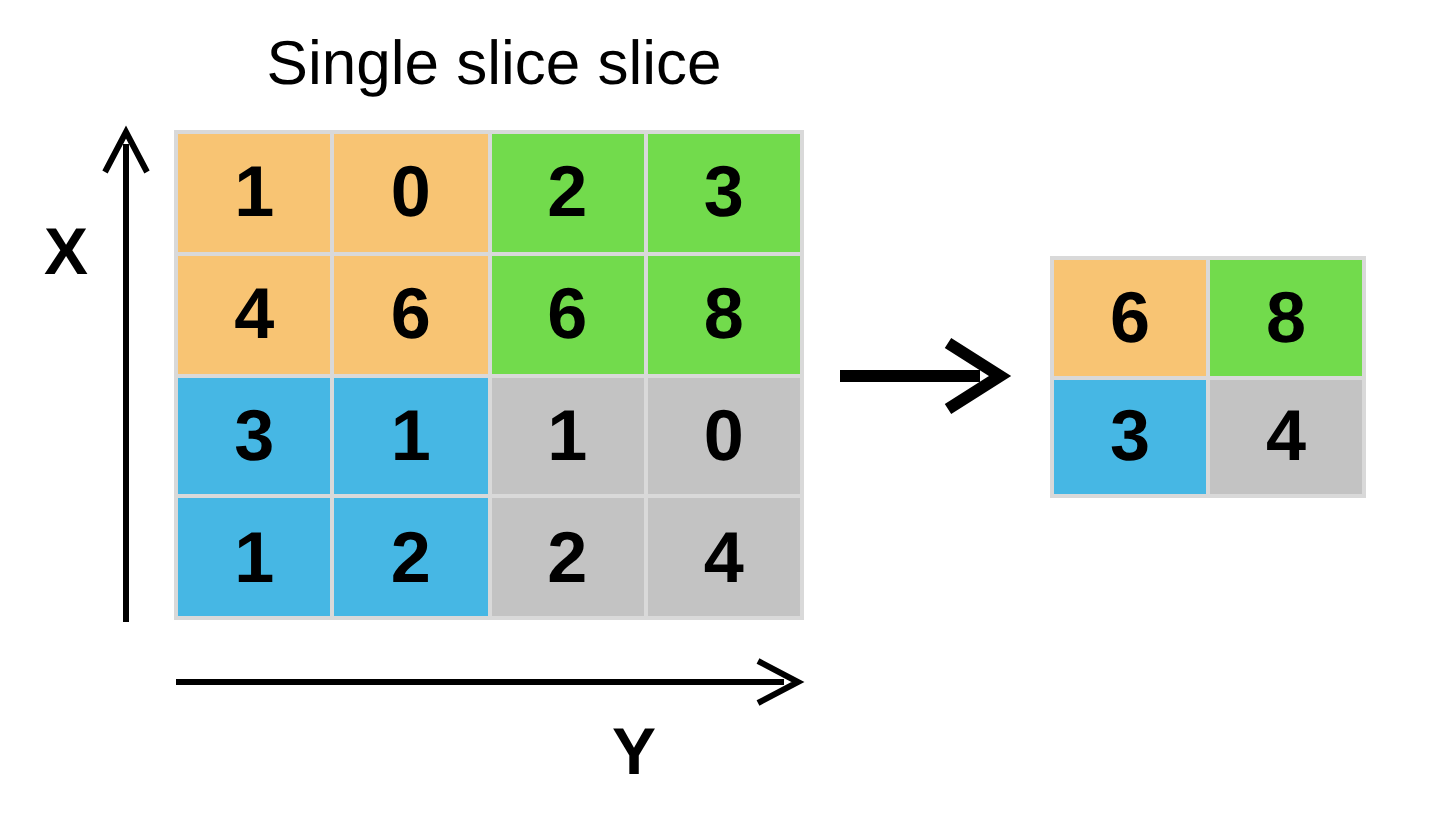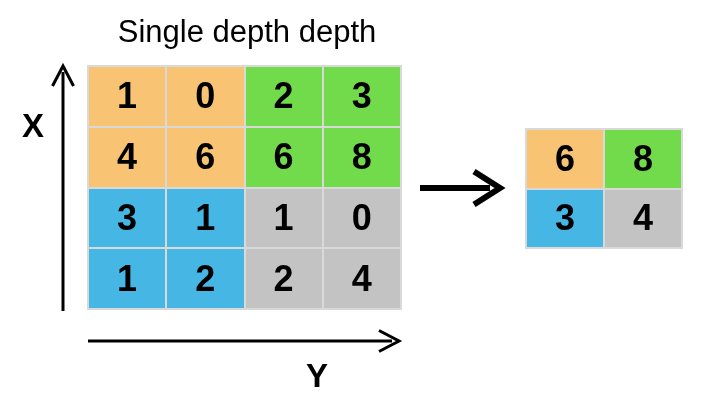--- a/index.html
+++ b/index.html
@@ -38,21 +38,21 @@
   .cell[data-color="green"]{background:var(--green,#72DB4C);}
   .cell[data-color="blue"]{background:var(--blue,#46B7E4);}
   .cell[data-color="gray"]{background:var(--gray,#C3C3C3);}
   .arrows{position:absolute;left:0;top:0;pointer-events:none;}
 </style>
 </head>
 <body>
 
 <div class="stage">
 
-  <div class="title">Single depth depth</div>
+  <div class="title">Single slice slice</div>
 
   <svg class="arrows" width="720" height="417" viewBox="0 0 720 417">
     <g stroke="#000" stroke-width="3" fill="none">
       <path d="M63 311 L63 72"></path>
       <path d="M52.5 86 L63 66 L73.5 86"></path>
     </g>
     <g stroke="#000" stroke-width="3" fill="none">
       <path d="M88 341 L392 341"></path>
       <path d="M379 330.5 L399 341 L379 351.5"></path>
     </g>

